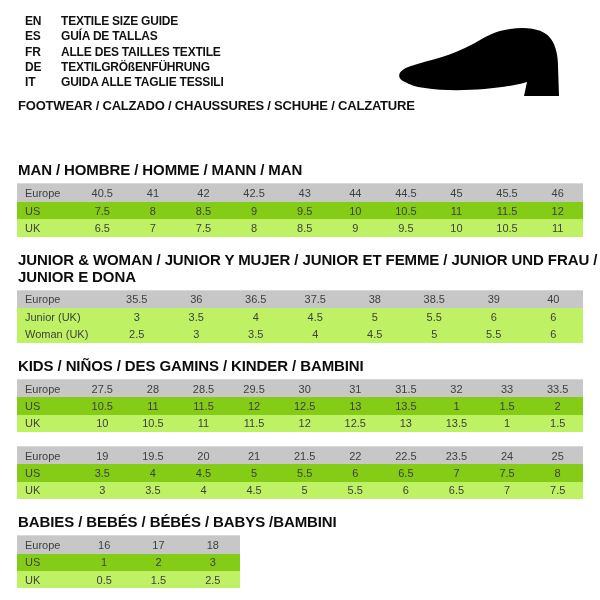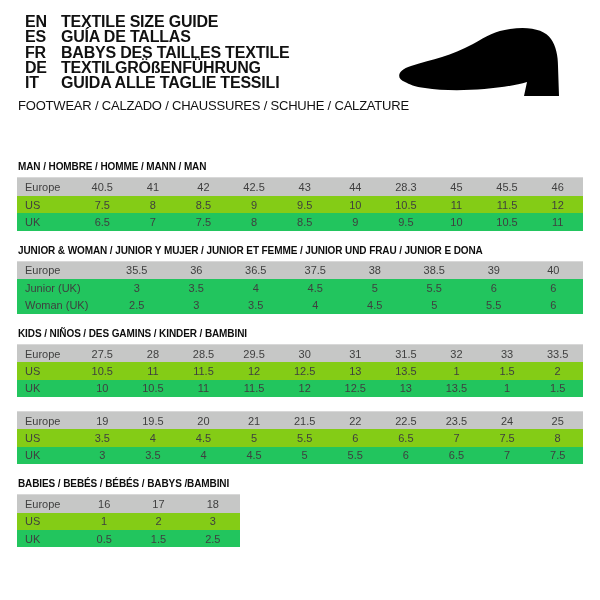--- a/index.html
+++ b/index.html
@@ -3,64 +3,64 @@
 <meta charset="utf-8">
 <style>
   html,body{margin:0;padding:0;background:#fff;}
   body{
     width:600px;height:600px;position:relative;overflow:hidden;
     font-family:"Liberation Sans","DejaVu Sans",sans-serif;
     color:#111;
   }
   
   .lang-block{padding:14px 0 0 25px;}
-  .lang-line{height:15.3px;line-height:15.3px;font-weight:bold;font-size:16px;letter-spacing:-0.2px;}
+  .lang-line{height:15.3px;line-height:15.3px;font-weight:bold;font-size:12px;letter-spacing:-0.2px;}
   .lang-code{display:inline-block;width:36px;}
   .category-title{
-    margin:8px 0 0 18px;font-weight:normal;font-size:13px;letter-spacing:-0.2px;
+    margin:8px 0 0 18px;font-weight:bold;font-size:13px;letter-spacing:-0.2px;
   }
   
   .shoe-wrap{position:absolute;top:26px;left:393px;width:200px;height:76px;}
   .shoe-wrap svg{width:100%;height:100%;}
   
   .tables{margin:48px 0 0 17px;}
   .tblock{margin-top:0;}
   .tblock + .tblock{margin-top:14px;}
   .tbl-title{
-    margin:0 0 5px 1px;font-size:10px;font-weight:bold;color:#0d0d0d;letter-spacing:-0.1px;
+    margin:0 0 5px 1px;font-size:15px;font-weight:bold;color:#0d0d0d;letter-spacing:-0.1px;
   }
   table.t{
     border-collapse:collapse;table-layout:fixed;
     border-top:1px solid #d8d8d8;
   }
   .t-std,.t-junior{width:566px;}
   .t-babies{width:223px;}
   table.t td{
     height:17.4px;padding:0;font-size:11px;color:#3f3f3f;
     text-align:center;vertical-align:middle;white-space:nowrap;
   }
   table.t td.lbl{text-align:left;padding-left:8px;}
   .t-std td.lbl,.t-babies td.lbl{width:52px;}
   .t-junior td.lbl{width:82px;}
   tr.hdr{background:#c6c7c6;}
-  tr.alt{background:#22c55e;}
+  tr.alt{background:#bef264;}
   tr.plain{background:#84cc16;}
 </style>
 </head>
 <body>
 
 <div class="lang-block">
   <div class="lang-line">
     <span class="lang-code">EN</span><span>TEXTILE SIZE GUIDE</span>
   </div>
   <div class="lang-line">
     <span class="lang-code">ES</span><span>GUÍA DE TALLAS</span>
   </div>
   <div class="lang-line">
-    <span class="lang-code">FR</span><span>BABYS DES TAILLES TEXTILE</span>
+    <span class="lang-code">FR</span><span>ALLE DES TAILLES TEXTILE</span>
   </div>
   <div class="lang-line">
     <span class="lang-code">DE</span><span>TEXTILGRÖßENFÜHRUNG</span>
   </div>
   <div class="lang-line">
     <span class="lang-code">IT</span><span>GUIDA ALLE TAGLIE TESSILI</span>
   </div>
 </div>
 
 <div class="category-title">FOOTWEAR / CALZADO / CHAUSSURES / SCHUHE / CALZATURE</div>
@@ -89,21 +89,21 @@
     <table class="t t-std">
         <tbody>
           <tr class="hdr">
             <td class="lbl">Europe</td>
             <td>40.5</td>
             <td>41</td>
             <td>42</td>
             <td>42.5</td>
             <td>43</td>
             <td>44</td>
-            <td>28.3</td>
+            <td>44.5</td>
             <td>45</td>
             <td>45.5</td>
             <td>46</td>
           </tr>
           <tr class="plain">
             <td class="lbl">US</td>
             <td>7.5</td>
             <td>8</td>
             <td>8.5</td>
             <td>9</td>

